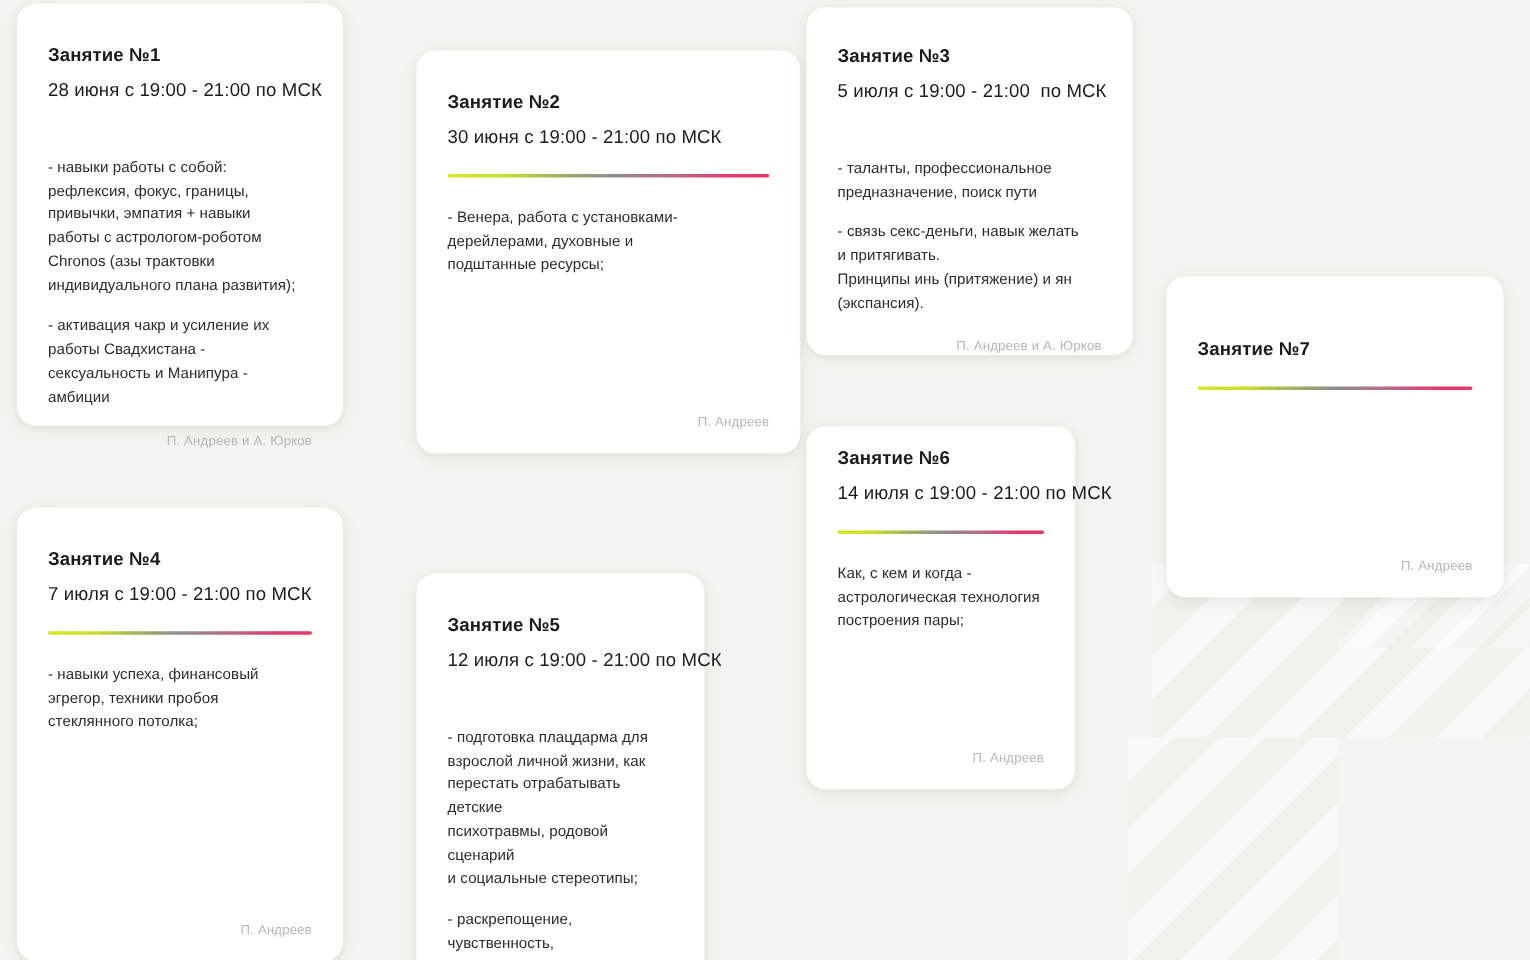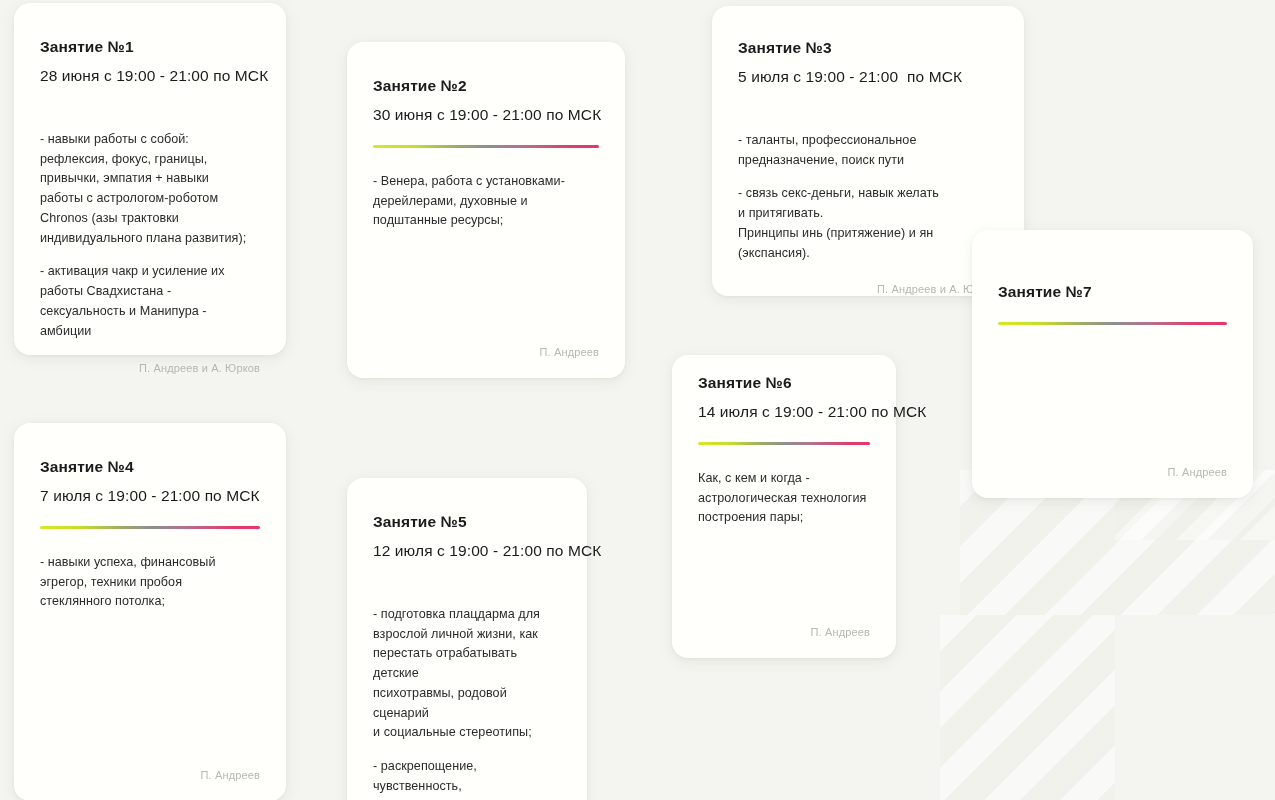--- a/index.html
+++ b/index.html
@@ -106,22 +106,22 @@
   .author {
     text-align: right;
     font-size: 11px;
     color: #b6b6b2;
     letter-spacing: 0.15px;
     margin-top: 6px;
   }
 
   
   #card-1 { left: 14px;  top: 3px;   width: 272px; height: 352px; }
-  #card-2 { left: 347px; top: 42px;  width: 278px; height: 336px; }
-  #card-3 { left: 712px; top: 6px;   width: 312px; height: 290px; padding-top: 32px; }
+  #card-2 { left: 347px; top: 42px;  width: 320px; height: 336px; }
+  #card-3 { left: 672px; top: 6px;   width: 272px; height: 290px; padding-top: 32px; }
   #card-4 { left: 14px;  top: 423px; width: 272px; height: 378px; }
   #card-5 { left: 347px; top: 434px; width: 240px; height: 366px; margin-top: 44px; }
   #card-6 { left: 672px; top: 355px; width: 224px; height: 303px; padding-top: 18px; }
   #card-7 { left: 972px; top: 230px; width: 281px; height: 268px; padding-top: 52px; }
 </style>
 </head>
 <body>
 
 <div id="stage">
 

